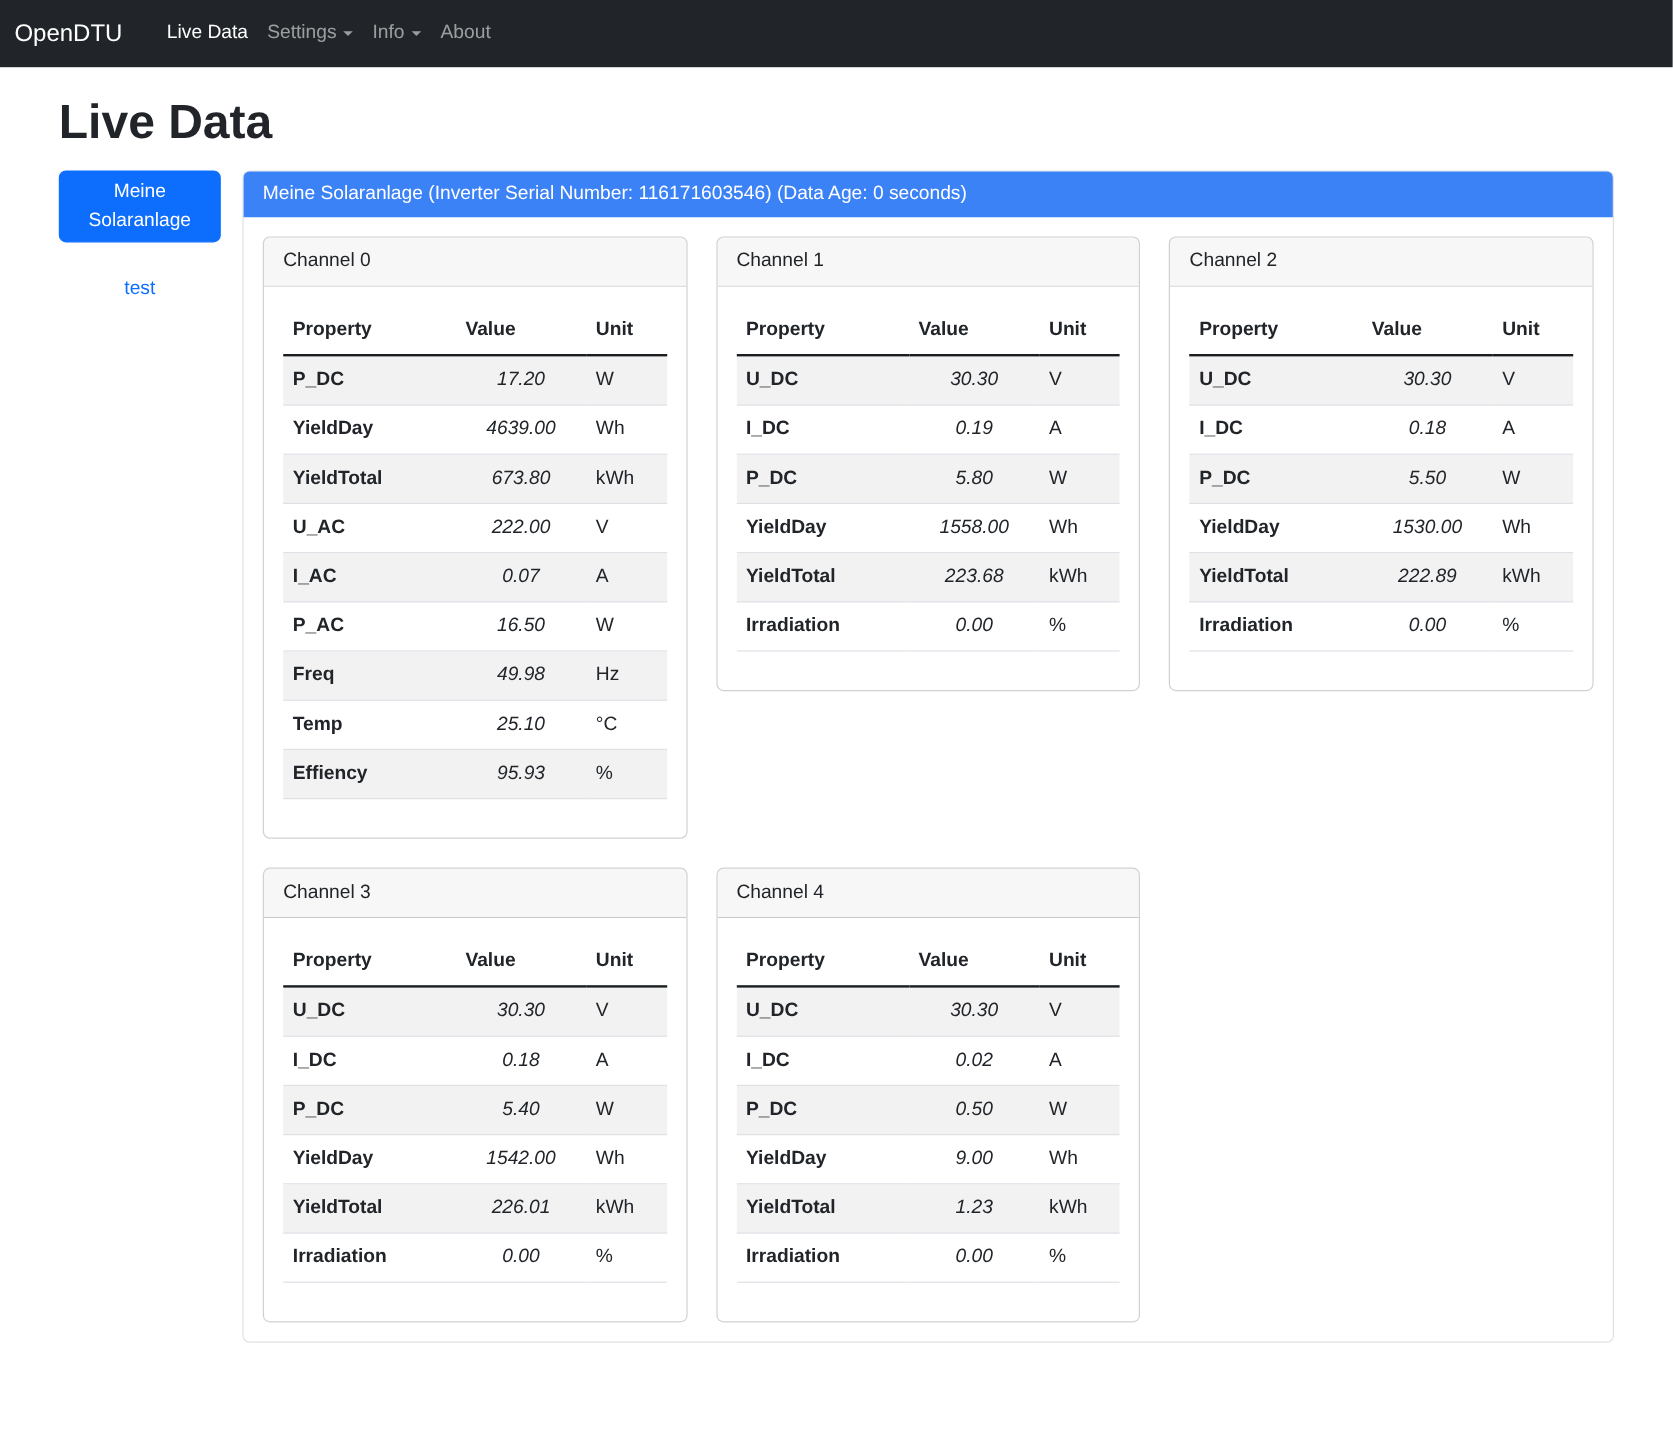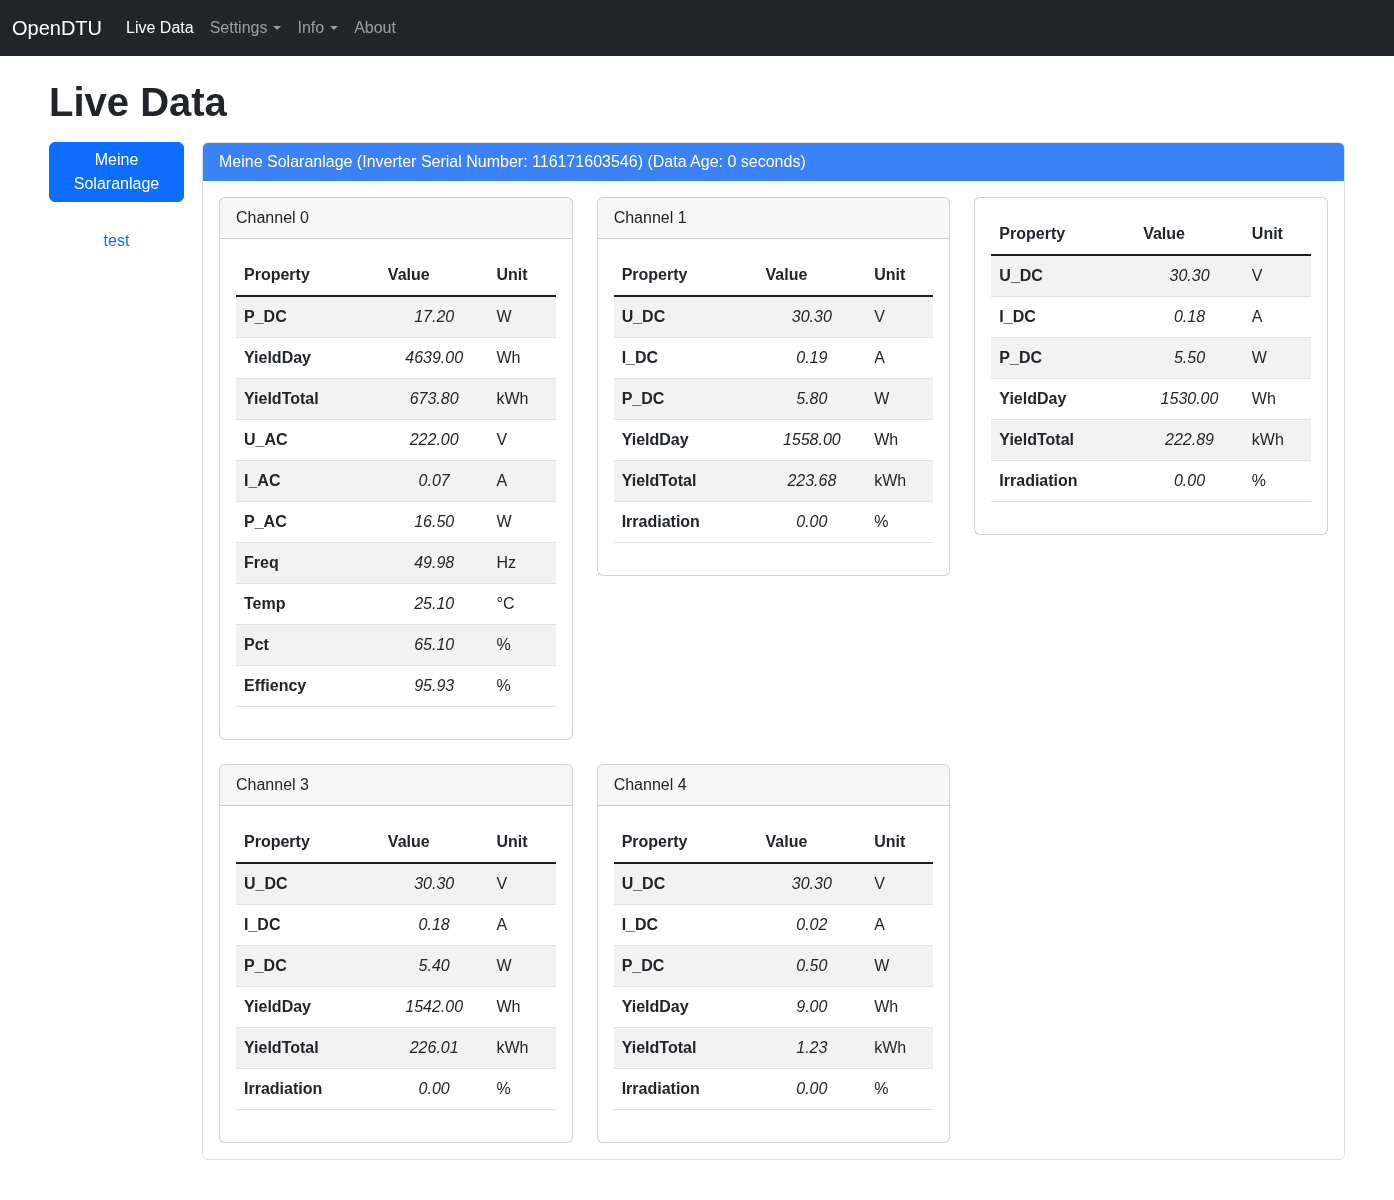--- a/index.html
+++ b/index.html
@@ -11,20 +11,21 @@
     width: 1394px;
   }
 
   
   .navbar {
     background: #212529;
     height: 56px;
     display: flex;
     align-items: center;
     padding: 0 12px;
+    gap: 13px;
   }
   .navbar-brand {
     color: #fff;
     font-size: 20px;
     text-decoration: none;
     margin-right: 16px;
     cursor: pointer;
   }
   .navbar-nav { display: flex; list-style: none; margin: 0; padding: 0; }
   .nav-link {
@@ -239,25 +240,20 @@
     <td class="val">49.98</td>
     <td class="unit">Hz</td>
   </tr>
 
   <tr>
     <td class="prop">Temp</td>
     <td class="val">25.10</td>
     <td class="unit">°C</td>
   </tr>
 
-  <tr>
-    <td class="prop">Pct</td>
-    <td class="val">65.10</td>
-    <td class="unit">%</td>
-  </tr>
 
   <tr>
     <td class="prop">Effiency</td>
     <td class="val">95.93</td>
     <td class="unit">%</td>
   </tr>
 </tbody>
       </table>
     </div>
   </div>
@@ -308,20 +304,21 @@
     <td class="prop">Irradiation</td>
     <td class="val">0.00</td>
     <td class="unit">%</td>
   </tr>
 </tbody>
       </table>
     </div>
   </div>
 
   <div class="channel-card">
+    <div class="channel-header">Channel 2</div>
     <div class="channel-body">
       <table class="data-table">
         <thead>
           <tr>
             <th class="col-prop">Property</th>
             <th class="col-val">Value</th>
             <th class="col-unit">Unit</th>
           </tr>
         </thead>
         <tbody>

